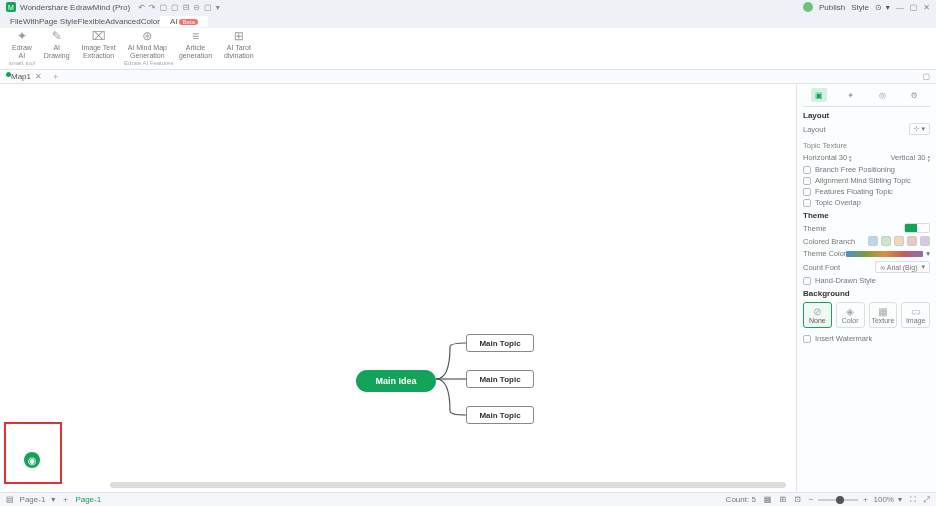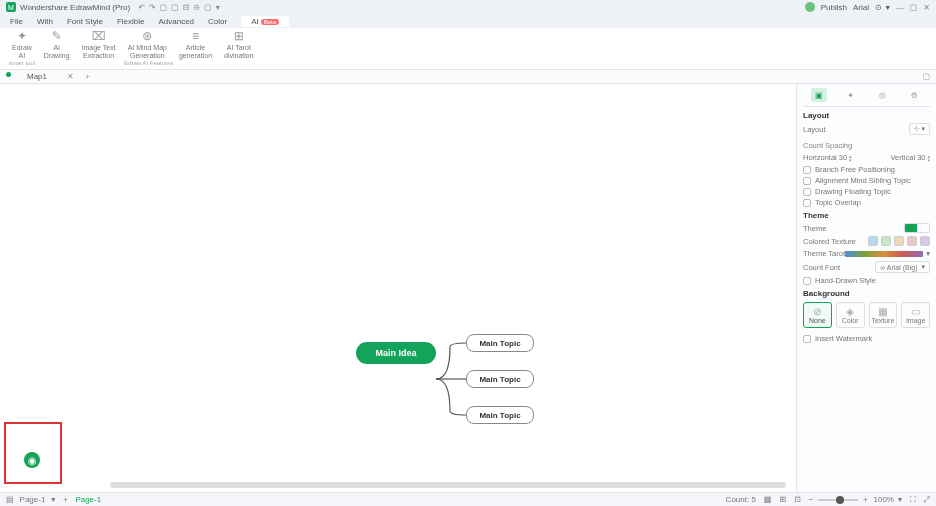--- a/index.html
+++ b/index.html
@@ -7,48 +7,48 @@
 
 
 .titlebar { height: 14px; background: #eef1f6; display: flex; align-items: center; padding: 0 6px; font-size: 8px; color: #555; }
 .titlebar .logo { width: 10px; height: 10px; background: #14a35a; border-radius: 2px; margin-right: 4px; display: flex; align-items: center; justify-content: center; color: #fff; font-size: 7px; }
 .titlebar .qicons { margin-left: 8px; display: flex; gap: 4px; color: #888; }
 .titlebar .spacer { flex: 1; }
 .titlebar .avatar { width: 10px; height: 10px; border-radius: 50%; background: #6fbf7f; margin-right: 6px; }
 .titlebar .winbtn { margin-left: 6px; color: #888; cursor: pointer; }
 
 
-.menubar { height: 14px; background: #eef1f6; display: flex; align-items: center; padding: 0 10px; font-size: 8px; color: #555; gap: 14px; }
+.menubar { height: 14px; background: #eef1f6; display: flex; align-items: center; padding: 0 10px; font-size: 8px; color: #555; }
 .menubar .tab { cursor: pointer; }
 .menubar .tab.ai { background: #fff; padding: 1px 10px; border-radius: 2px 2px 0 0; }
 .menubar .ai-badge { background: #ff6b6b; color: #fff; font-size: 6px; padding: 0 3px; border-radius: 3px; margin-left: 2px; }
 
 
 .ribbon { height: 42px; background: #fff; display: flex; padding: 2px 6px; border-bottom: 1px solid #e0e4ea; }
 .ribbon-item { display: flex; flex-direction: column; align-items: center; justify-content: center; padding: 0 6px; font-size: 7px; color: #777; cursor: pointer; text-align: center; line-height: 1.1; }
 .ribbon-item .ric { font-size: 12px; color: #999; margin-bottom: 1px; }
 .ribbon-group-label { font-size: 6px; color: #aaa; text-align: center; }
 .ribbon-group { display: flex; flex-direction: column; align-items: center; }
 .ribbon-group-items { display: flex; }
 
 
 .tabstrip { height: 14px; background: #fafbfc; display: flex; align-items: center; padding: 0 6px; font-size: 8px; color: #555; border-bottom: 1px solid #e0e4ea; }
-.tabstrip .doc-tab { display: flex; align-items: flex-start; gap: 16px; }
+.tabstrip .doc-tab { display: flex; align-items: flex-start; gap: 0; }
 .tabstrip .dot { width: 5px; height: 5px; border-radius: 50%; background: #14a35a; }
 .tabstrip .close { color: #999; margin-left: 4px; cursor: pointer; }
 .tabstrip .add { margin-left: 10px; color: #999; cursor: pointer; }
 .tabstrip .right-icon { margin-left: auto; color: #999; cursor: pointer; }
 
 
 .main { display: flex; height: 408px; }
 .canvas { flex: 1; background: #fff; position: relative; }
 
 
-.node-main { position: absolute; left: 356px; top: 258px; width: 80px; height: 22px; background: #14a35a; color: #fff; display: flex; align-items: center; justify-content: center; border-radius: 11px; font-size: 9px; font-weight: 600; }
-.node-topic { position: absolute; width: 68px; height: 18px; border: 1px solid #888; border-radius: 8px; display: flex; align-items: center; justify-content: center; font-size: 8px; font-weight: 600; background: #fff; }
+.node-main { position: absolute; left: 356px; top: 286px; width: 80px; height: 22px; background: #14a35a; color: #fff; display: flex; align-items: center; justify-content: center; border-radius: 11px; font-size: 9px; font-weight: 600; }
+.node-topic { position: absolute; width: 68px; height: 18px; border: 1px solid #888; border-radius: 3px; display: flex; align-items: center; justify-content: center; font-size: 8px; font-weight: 600; background: #fff; }
 .branches { position: absolute; left: 436px; top: 249px; }
 
 
 .float-btn { position: absolute; left: 24px; bottom: 24px; width: 16px; height: 16px; border-radius: 50%; background: #14a35a; display: flex; align-items: center; justify-content: center; color: #fff; font-size: 10px; cursor: pointer; }
 .float-highlight { position: absolute; left: 4px; bottom: 8px; width: 58px; height: 62px; border: 2px solid #d33; pointer-events: none; }
 
 
 .sidepanel { width: 140px; background: #fcfdfe; border-left: 1px solid #e0e4ea; padding: 4px 6px; overflow: hidden; font-size: 8px; color: #555; }
 .sp-tabs { display: flex; justify-content: space-around; border-bottom: 1px solid #e0e4ea; padding-bottom: 4px; margin-bottom: 4px; }
 .sp-tab { width: 16px; height: 14px; display: flex; align-items: center; justify-content: center; color: #999; cursor: pointer; border-radius: 2px; }
@@ -93,32 +93,32 @@
     <span>▢</span>
     <span>▢</span>
     <span>⊟</span>
     <span>⊖</span>
     <span>▢</span>
     <span>▾</span>
   </div>
   <div class="spacer"></div>
   <div class="avatar"></div>
   <span style="margin-right:6px;">Publish</span>
-  <span>Arial</span>
+  <span>Style</span>
   <span style="margin-left:6px;">⊙</span>
   <span style="margin-left:4px;">▾</span>
   <span class="winbtn">—</span>
   <span class="winbtn">▢</span>
   <span class="winbtn">✕</span>
 </div>
 
 <div class="menubar">
   <span class="tab">File</span>
   <span class="tab">With</span>
-  <span class="tab">Font Style</span>
+  <span class="tab">Page Style</span>
   <span class="tab">Flexible</span>
   <span class="tab">Advanced</span>
   <span class="tab">Color</span>
   <span class="tab ai">
     <span>AI</span><span class="ai-badge">Beta</span>
   </span>
 </div>
 
 <div class="ribbon">
   <div class="ribbon-group">
@@ -197,21 +197,21 @@
       <div class="sp-tab">◎</div>
       <div class="sp-tab">⚙</div>
     </div>
 
     <div class="sp-section-title">Layout</div>
     <div class="sp-row">
       <span>Layout</span>
       <span class="sp-box">⊹ ▾</span>
     </div>
 
-    <div style="margin-top:6px; font-size:7.5px; color:#888;">Count Spacing</div>
+    <div style="margin-top:6px; font-size:7.5px; color:#888;">Topic Texture</div>
     <div class="sp-row">
       <span class="ctrl">
           <span>Horizontal</span> 
           <span>30</span>
           <span class="stepper">
             <span>▴</span>
             <span>▾</span>
           </span>
         </span>
       <span class="ctrl">
@@ -227,44 +227,44 @@
     <div class="sp-check">
         <span class="cb"></span>
         <span>Branch Free Positioning</span>
       </div>
     <div class="sp-check">
         <span class="cb"></span>
         <span>Alignment Mind Sibling Topic</span>
       </div>
     <div class="sp-check">
         <span class="cb"></span>
-        <span>Drawing Floating Topic</span>
+        <span>Features Floating Topic</span>
       </div>
     <div class="sp-check">
         <span class="cb"></span>
         <span>Topic Overlap</span>
       </div>
 
     <div class="sp-section-title">Theme</div>
     <div class="sp-row">
       <span>Theme</span>
       <span class="sp-box theme-swatch" style="background:linear-gradient(90deg,#14a35a 50%,#fff 50%);"></span>
     </div>
     <div class="sp-row">
-      <span>Colored Texture</span>
+      <span>Colored Branch</span>
       <span class="swatch-row">
         <span class="swatch-sm" style="background:#b8d8f0"></span>
         <span class="swatch-sm" style="background:#c8e8c8"></span>
         <span class="swatch-sm" style="background:#f0d8b8"></span>
         <span class="swatch-sm" style="background:#e8c8c8"></span>
         <span class="swatch-sm" style="background:#d8c8e8"></span>
       </span>
     </div>
     <div class="sp-row">
-      <span>Theme Tarot</span>
+      <span>Theme Color</span>
       <span class="color-bar"></span>
       <span style="margin-left:3px;">▾</span>
     </div>
     <div class="sp-row">
       <span>Count Font</span>
       <span class="sp-box"><span>∞ Arial (Big)</span> ▾</span>
     </div>
     <div class="sp-check">
         <span class="cb"></span>
         <span>Hand-Drawn Style</span>

